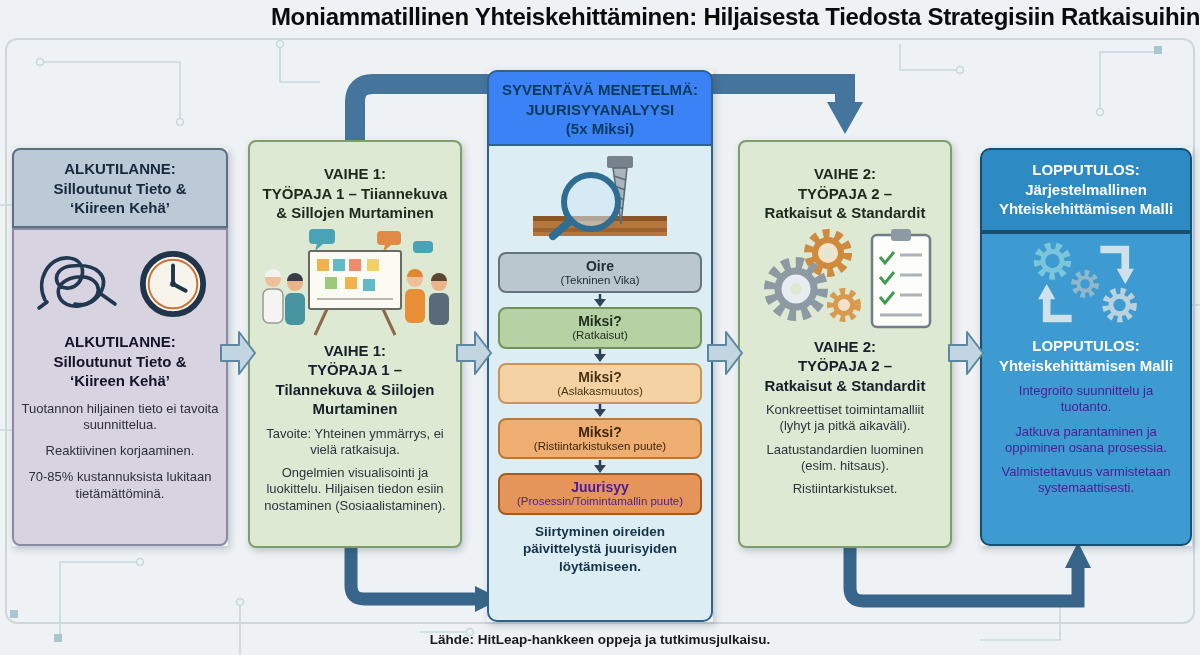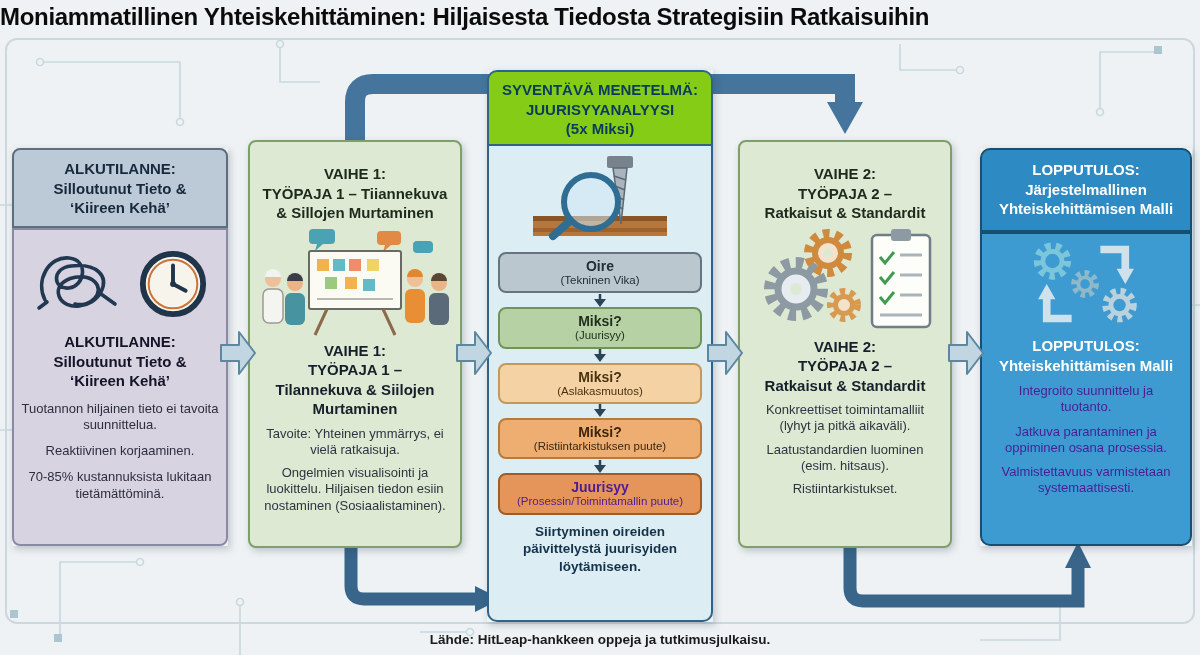--- a/index.html
+++ b/index.html
@@ -7,21 +7,21 @@
   body {
     font-family: "Liberation Sans", "DejaVu Sans", sans-serif;
     background:#eef2f4;
     position:relative;
     overflow:hidden;
   }
   .stage { position:absolute; inset:0; width:1200px; height:655px; }
 
   .page-title {
     position:absolute; top:3px; left:0; width:100%;
-    text-align:left; font-size:24px; font-weight:800;
+    text-align:right; font-size:24px; font-weight:800;
     letter-spacing:-0.3px; color:#0b0b0b; white-space:nowrap;
   }
   .card-frame {
     position:absolute; left:5px; top:38px; width:1190px; height:586px;
     border:2px solid #ccd8de; border-radius:12px; z-index:0;
   }
   svg.bg-pattern { position:absolute; inset:0; z-index:0; pointer-events:none; }
 
   .flow-arrow { position:absolute; z-index:1; }
   .chevron { position:absolute; z-index:3; }
@@ -50,21 +50,21 @@
   .col-phase1 { left:248px; }
   .col-phase2 { left:738px; }
   .green-header { font-weight:bold; font-size:15px; line-height:1.3; color:#1c2a1c; }
   .green-title { font-weight:bold; font-size:15px; line-height:1.3; color:#15202b; margin-top:2px; }
   .green-point { margin-top:7px; padding:0 10px; font-size:13px; line-height:1.25; color:#2e3440; }
   .illus { margin:4px auto 0; display:block; }
 
   
   .col-analysis { left:487px; top:70px; width:226px; }
   .analysis-header {
-    height:76px; background:#84cc16; border:2.5px solid #2f6488; border-radius:10px 10px 0 0;
+    height:76px; background:#3b82f6; border:2.5px solid #2f6488; border-radius:10px 10px 0 0;
     text-align:center; padding-top:8px; font-weight:800; font-size:15px; line-height:1.3; color:#0b3a5e;
   }
   .analysis-body {
     height:476px; background:#dcedf4; border:2.5px solid #2f6488; border-top:none;
     border-radius:0 0 10px 10px; text-align:center; padding-top:8px;
   }
   .steps { width:204px; margin:6px auto 0; }
   .step { border:2px solid; border-radius:8px; padding:4px 4px; }
   .step-label { font-weight:bold; font-size:14px; line-height:1.15; }
   .step-detail { font-size:11.5px; line-height:1.15; }
@@ -253,21 +253,21 @@
           <div class="step-detail">(Tekninen Vika)</div>
         </div>
         <div class="step-connector">
           <svg width="14" height="13" viewBox="0 0 14 13">
               <line x1="7" y1="0" x2="7" y2="6" stroke="#2d4357" stroke-width="2.5"></line>
               <polygon points="1,5 13,5 7,13" fill="#2d4357"></polygon>
             </svg>
         </div>
         <div class="step" style="background-color: rgb(182, 210, 165); border-color: rgb(111, 148, 89); color: rgb(31, 45, 28);">
           <div class="step-label">Miksi?</div>
-          <div class="step-detail">(Juurisyy)</div>
+          <div class="step-detail">(Ratkaisut)</div>
         </div>
         <div class="step-connector">
           <svg width="14" height="13" viewBox="0 0 14 13">
               <line x1="7" y1="0" x2="7" y2="6" stroke="#2d4357" stroke-width="2.5"></line>
               <polygon points="1,5 13,5 7,13" fill="#2d4357"></polygon>
             </svg>
         </div>
         <div class="step" style="background-color: rgb(244, 210, 164); border-color: rgb(198, 151, 89); color: rgb(74, 51, 18);">
           <div class="step-label">Miksi?</div>
           <div class="step-detail">(Aslakasmuutos)</div>

